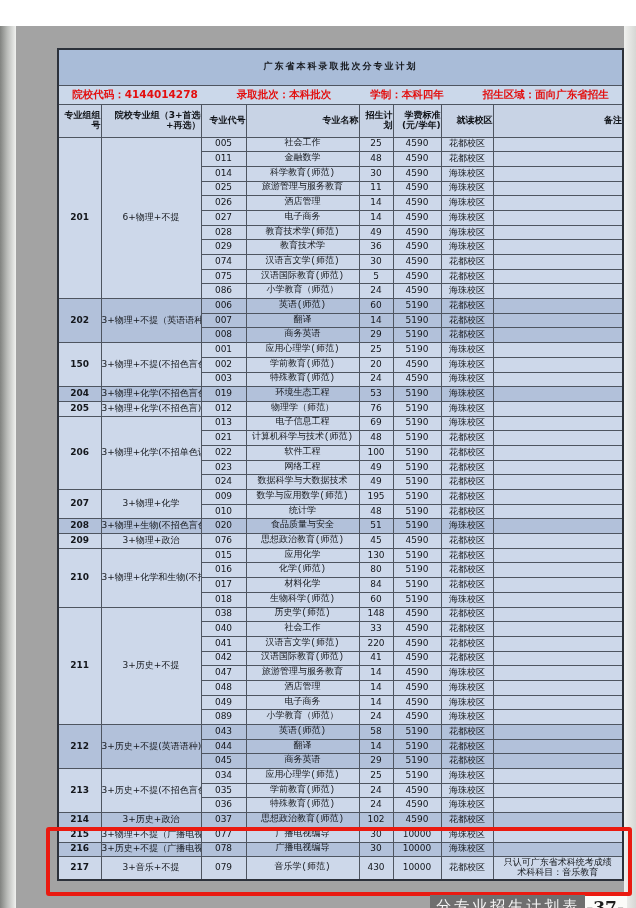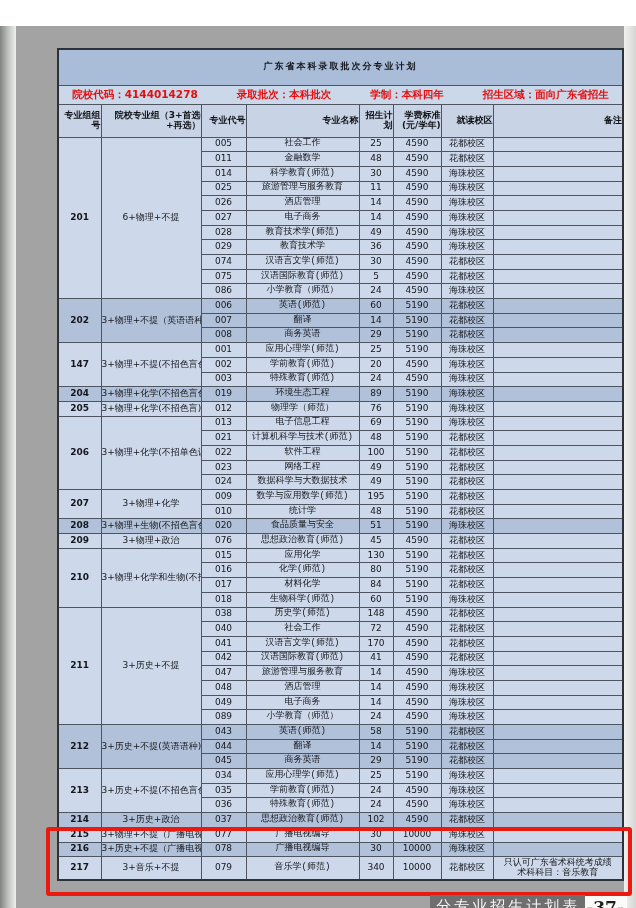--- a/index.html
+++ b/index.html
@@ -224,21 +224,21 @@
         </tr>
         <tr class="r dark">
           <td>008</td>
           <td class="major">商务英语</td>
           <td>29</td>
           <td>5190</td>
           <td>花都校区</td>
           <td></td>
         </tr>
         <tr class="r light group-start">
-          <td class="gnum" rowspan="3">147</td>
+          <td class="gnum" rowspan="3">150</td>
           <td class="scheme" rowspan="3">3+物理+不提(不招色盲色弱)</td>
           <td>001</td>
           <td class="major">应用心理学(师范)</td>
           <td>25</td>
           <td>5190</td>
           <td>海珠校区</td>
           <td></td>
         </tr>
         <tr class="r light">
           <td>002</td>
@@ -254,21 +254,21 @@
           <td>24</td>
           <td>4590</td>
           <td>海珠校区</td>
           <td></td>
         </tr>
         <tr class="r dark group-start">
           <td class="gnum" rowspan="1">204</td>
           <td class="scheme" rowspan="1">3+物理+化学(不招色盲色弱)</td>
           <td>019</td>
           <td class="major">环境生态工程</td>
-          <td>89</td>
+          <td>53</td>
           <td>5190</td>
           <td>海珠校区</td>
           <td></td>
         </tr>
         <tr class="r light group-start">
           <td class="gnum" rowspan="1">205</td>
           <td class="scheme" rowspan="1">3+物理+化学(不招色盲)</td>
           <td>012</td>
           <td class="major">物理学（师范）</td>
           <td>76</td>
@@ -396,29 +396,29 @@
           <td>038</td>
           <td class="major">历史学(师范)</td>
           <td>148</td>
           <td>4590</td>
           <td>花都校区</td>
           <td></td>
         </tr>
         <tr class="r light">
           <td>040</td>
           <td class="major">社会工作</td>
-          <td>72</td>
+          <td>33</td>
           <td>4590</td>
           <td>花都校区</td>
           <td></td>
         </tr>
         <tr class="r light">
           <td>041</td>
           <td class="major">汉语言文学(师范)</td>
-          <td>170</td>
+          <td>220</td>
           <td>4590</td>
           <td>花都校区</td>
           <td></td>
         </tr>
         <tr class="r light">
           <td>042</td>
           <td class="major">汉语国际教育(师范)</td>
           <td>41</td>
           <td>4590</td>
           <td>花都校区</td>
@@ -536,21 +536,21 @@
           <td>30</td>
           <td>10000</td>
           <td>海珠校区</td>
           <td></td>
         </tr>
         <tr class="r-tall light group-start">
           <td class="gnum" rowspan="1">217</td>
           <td class="scheme" rowspan="1">3+音乐+不提</td>
           <td>079</td>
           <td class="major">音乐学(师范)</td>
-          <td>340</td>
+          <td>430</td>
           <td>10000</td>
           <td>花都校区</td>
           <td class="remark">
             <div>只认可广东省术科统考成绩</div>
             <div>术科科目：音乐教育</div>
           </td>
         </tr>
       </tbody>
   </table>
 

